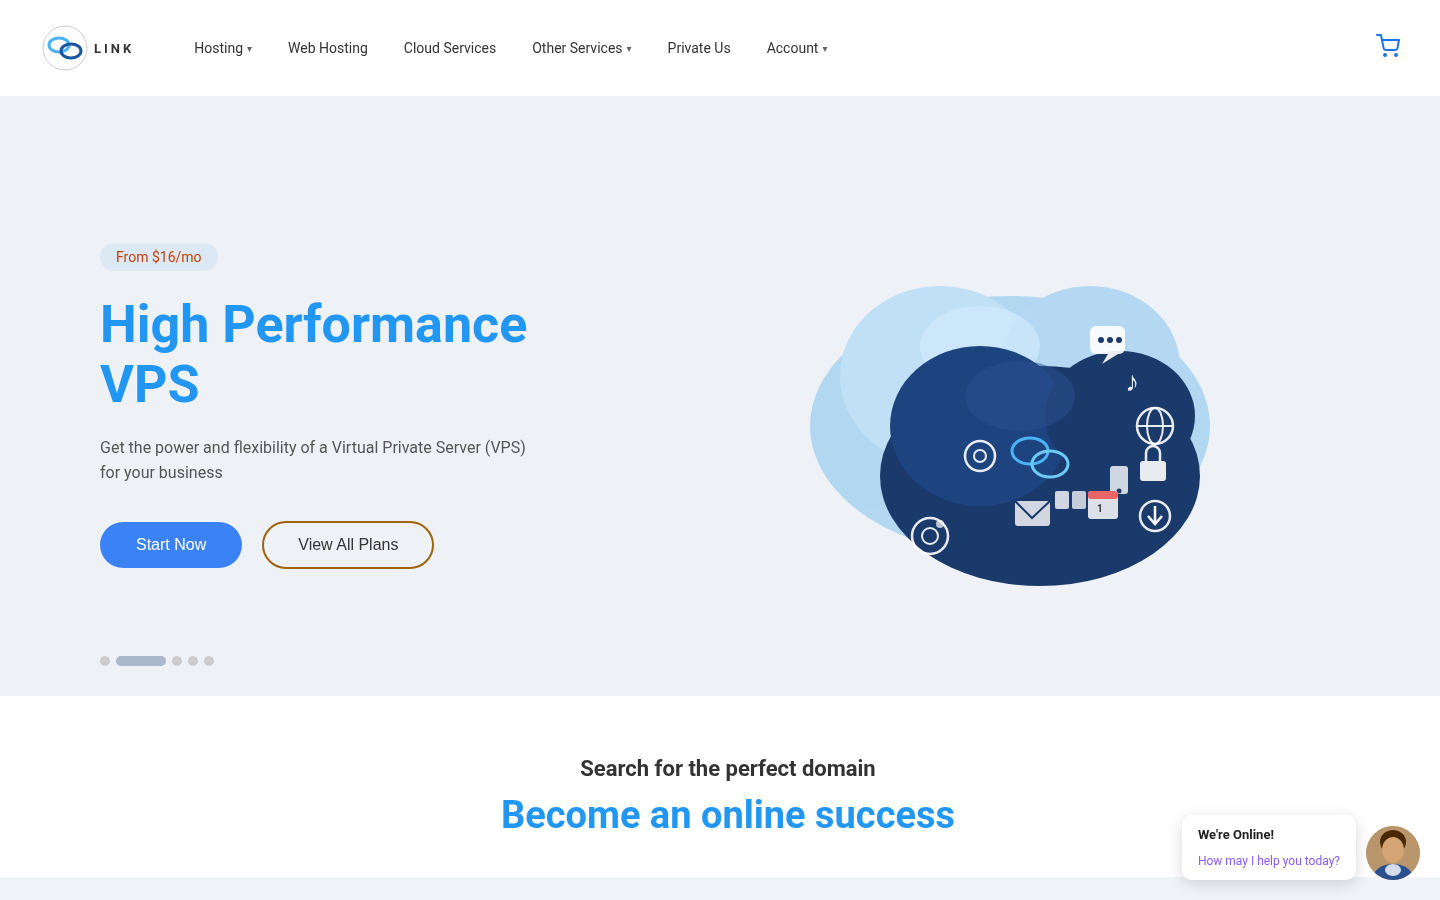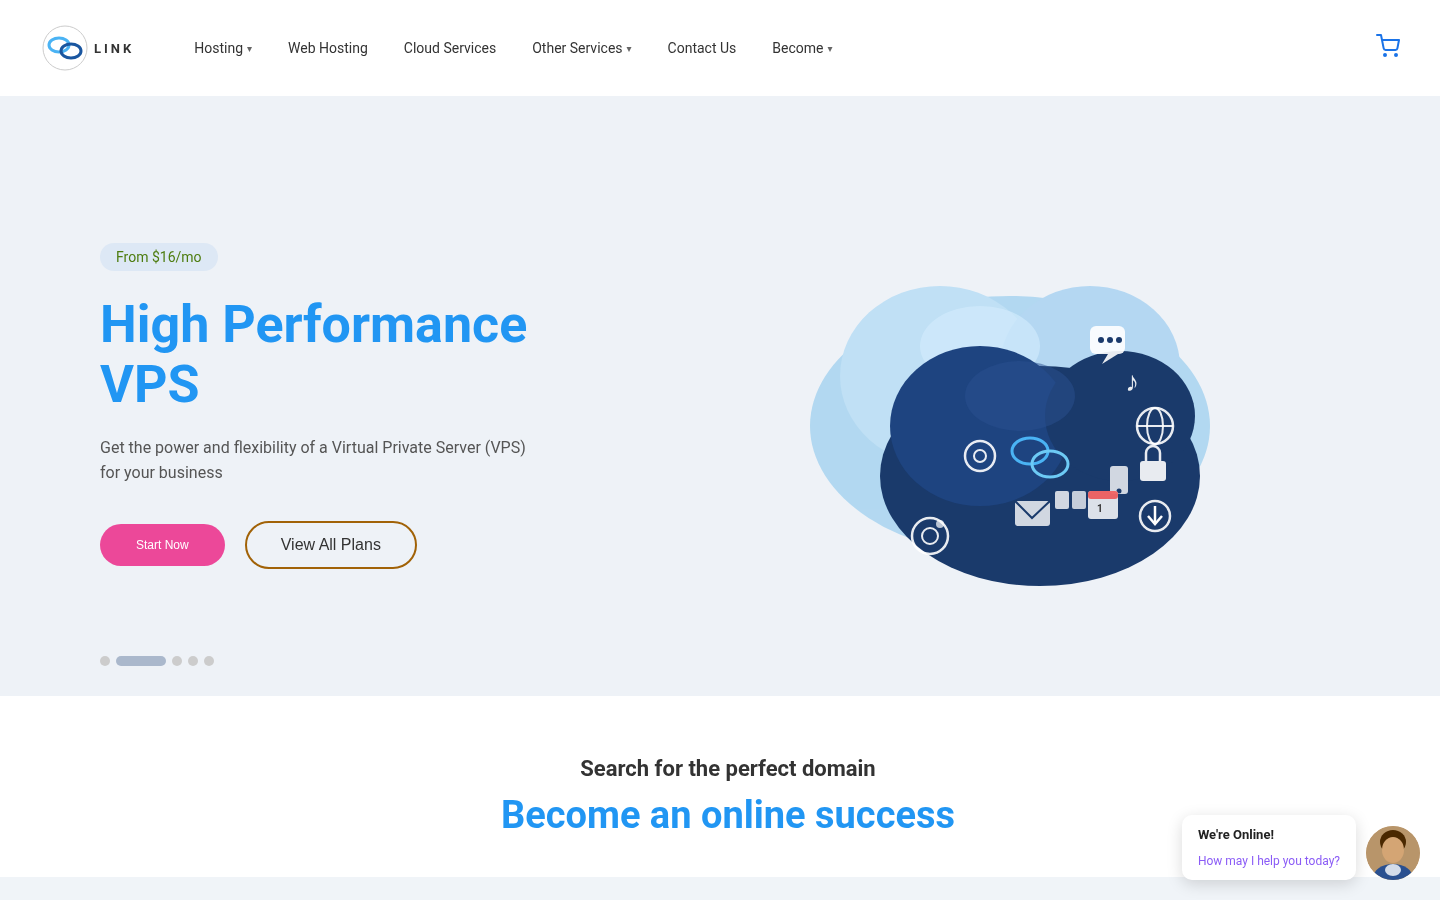--- a/index.html
+++ b/index.html
@@ -69,21 +69,21 @@
       padding: 60px 100px 40px 100px;
       position: relative;
     }
     .hero-content {
       flex: 1;
       max-width: 580px;
     }
     .price-badge {
       display: inline-block;
       background: #dde8f5;
-      color: #4d7c0f;
+      color: #c2410c;
       font-size: 14px;
       padding: 6px 16px;
       border-radius: 20px;
       margin-bottom: 24px;
     }
     .hero-title {
       font-size: 52px;
       font-weight: 700;
       color: #2196f3;
       line-height: 1.15;
@@ -95,26 +95,26 @@
       line-height: 1.6;
       margin-bottom: 35px;
       max-width: 430px;
     }
     .hero-buttons {
       display: flex;
       gap: 20px;
       align-items: center;
     }
     .btn-primary {
-      background: #ec4899;
+      background: #3b82f6;
       color: #fff;
       border: none;
       padding: 14px 36px;
       border-radius: 30px;
-      font-size: 12px;
+      font-size: 16px;
       font-weight: 500;
       cursor: pointer;
     }
     .btn-secondary {
       background: transparent;
       color: #333;
       border: 2px solid #a16207;
       padding: 13px 34px;
       border-radius: 30px;
       font-size: 16px;
@@ -241,24 +241,24 @@
       <span>Web Hosting</span>
     </a>
     <a class="nav-link">
       <span>Cloud Services</span>
     </a>
     <a class="nav-link">
       <span>Other Services</span>
       <span class="chevron">▾</span>
     </a>
     <a class="nav-link">
-      <span>Contact Us</span>
-    </a>
-    <a class="nav-link">
-      <span>Become</span>
+      <span>Private Us</span>
+    </a>
+    <a class="nav-link">
+      <span>Account</span>
       <span class="chevron">▾</span>
     </a>
   </div>
 
   <div class="nav-cart">
     <svg width="24" height="24" viewBox="0 0 24 24" fill="none" stroke="#1a73e8" stroke-width="2" stroke-linecap="round" stroke-linejoin="round">
       <circle cx="9" cy="21" r="1"></circle>
       <circle cx="20" cy="21" r="1"></circle>
       <path d="M1 1h4l2.68 13.39a2 2 0 0 0 2 1.61h9.72a2 2 0 0 0 2-1.61L23 6H6"></path>
     </svg>

